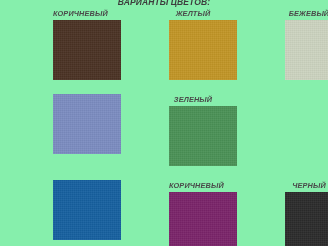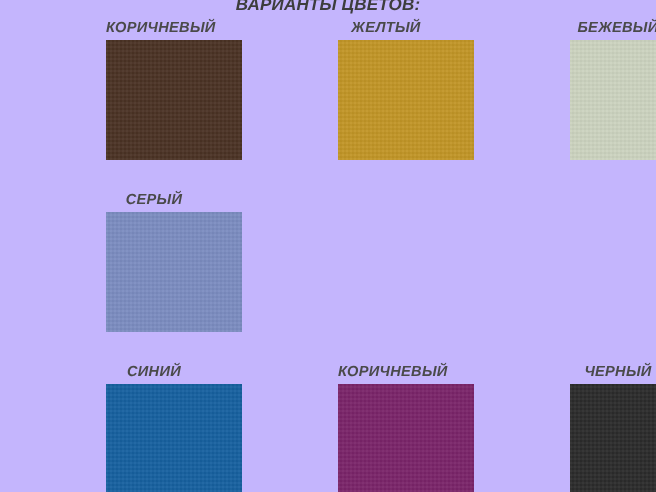--- a/index.html
+++ b/index.html
@@ -12,21 +12,21 @@
     background: #ffffff;
     font-family: "Liberation Sans", sans-serif;
     overflow: hidden;
     position: relative;
   }
 
   #page {
     position: relative;
     width: 328px;
     height: 246px;
-    background: #c4b5fd;
+    background: #86efac;
   }
 
   
   .title {
     position: absolute;
     top: -4px;
     left: 0;
     width: 328px;
     text-align: center;
     font-size: 8.5px;
@@ -125,28 +125,30 @@
         <div class="swatch" style="background-color: rgb(193, 149, 38);"></div>
       </div>
       <div class="cell">
         <div class="swatch-label">БЕЖЕВЫЙ</div>
         <div class="swatch" style="background-color: rgb(204, 211, 191);"></div>
       </div>
     </div>
 
     <div class="row">
       <div class="cell">
-        <div class="swatch-label">СЕРЫЙ</div>
         <div class="swatch" style="background-color: rgb(123, 140, 192);"></div>
+      </div>
+      <div class="cell">
+        <div class="swatch-label">ЗЕЛЕНЫЙ</div>
+        <div class="swatch" style="background-color: rgb(74, 145, 86);"></div>
       </div>
     </div>
 
     <div class="row">
       <div class="cell">
-        <div class="swatch-label">СИНИЙ</div>
         <div class="swatch" style="background-color: rgb(22, 96, 159);"></div>
       </div>
       <div class="cell">
         <div class="swatch-label">КОРИЧНЕВЫЙ</div>
         <div class="swatch" style="background-color: rgb(122, 36, 105);"></div>
       </div>
       <div class="cell">
         <div class="swatch-label">ЧЕРНЫЙ</div>
         <div class="swatch" style="background-color: rgb(43, 43, 43);"></div>
       </div>

